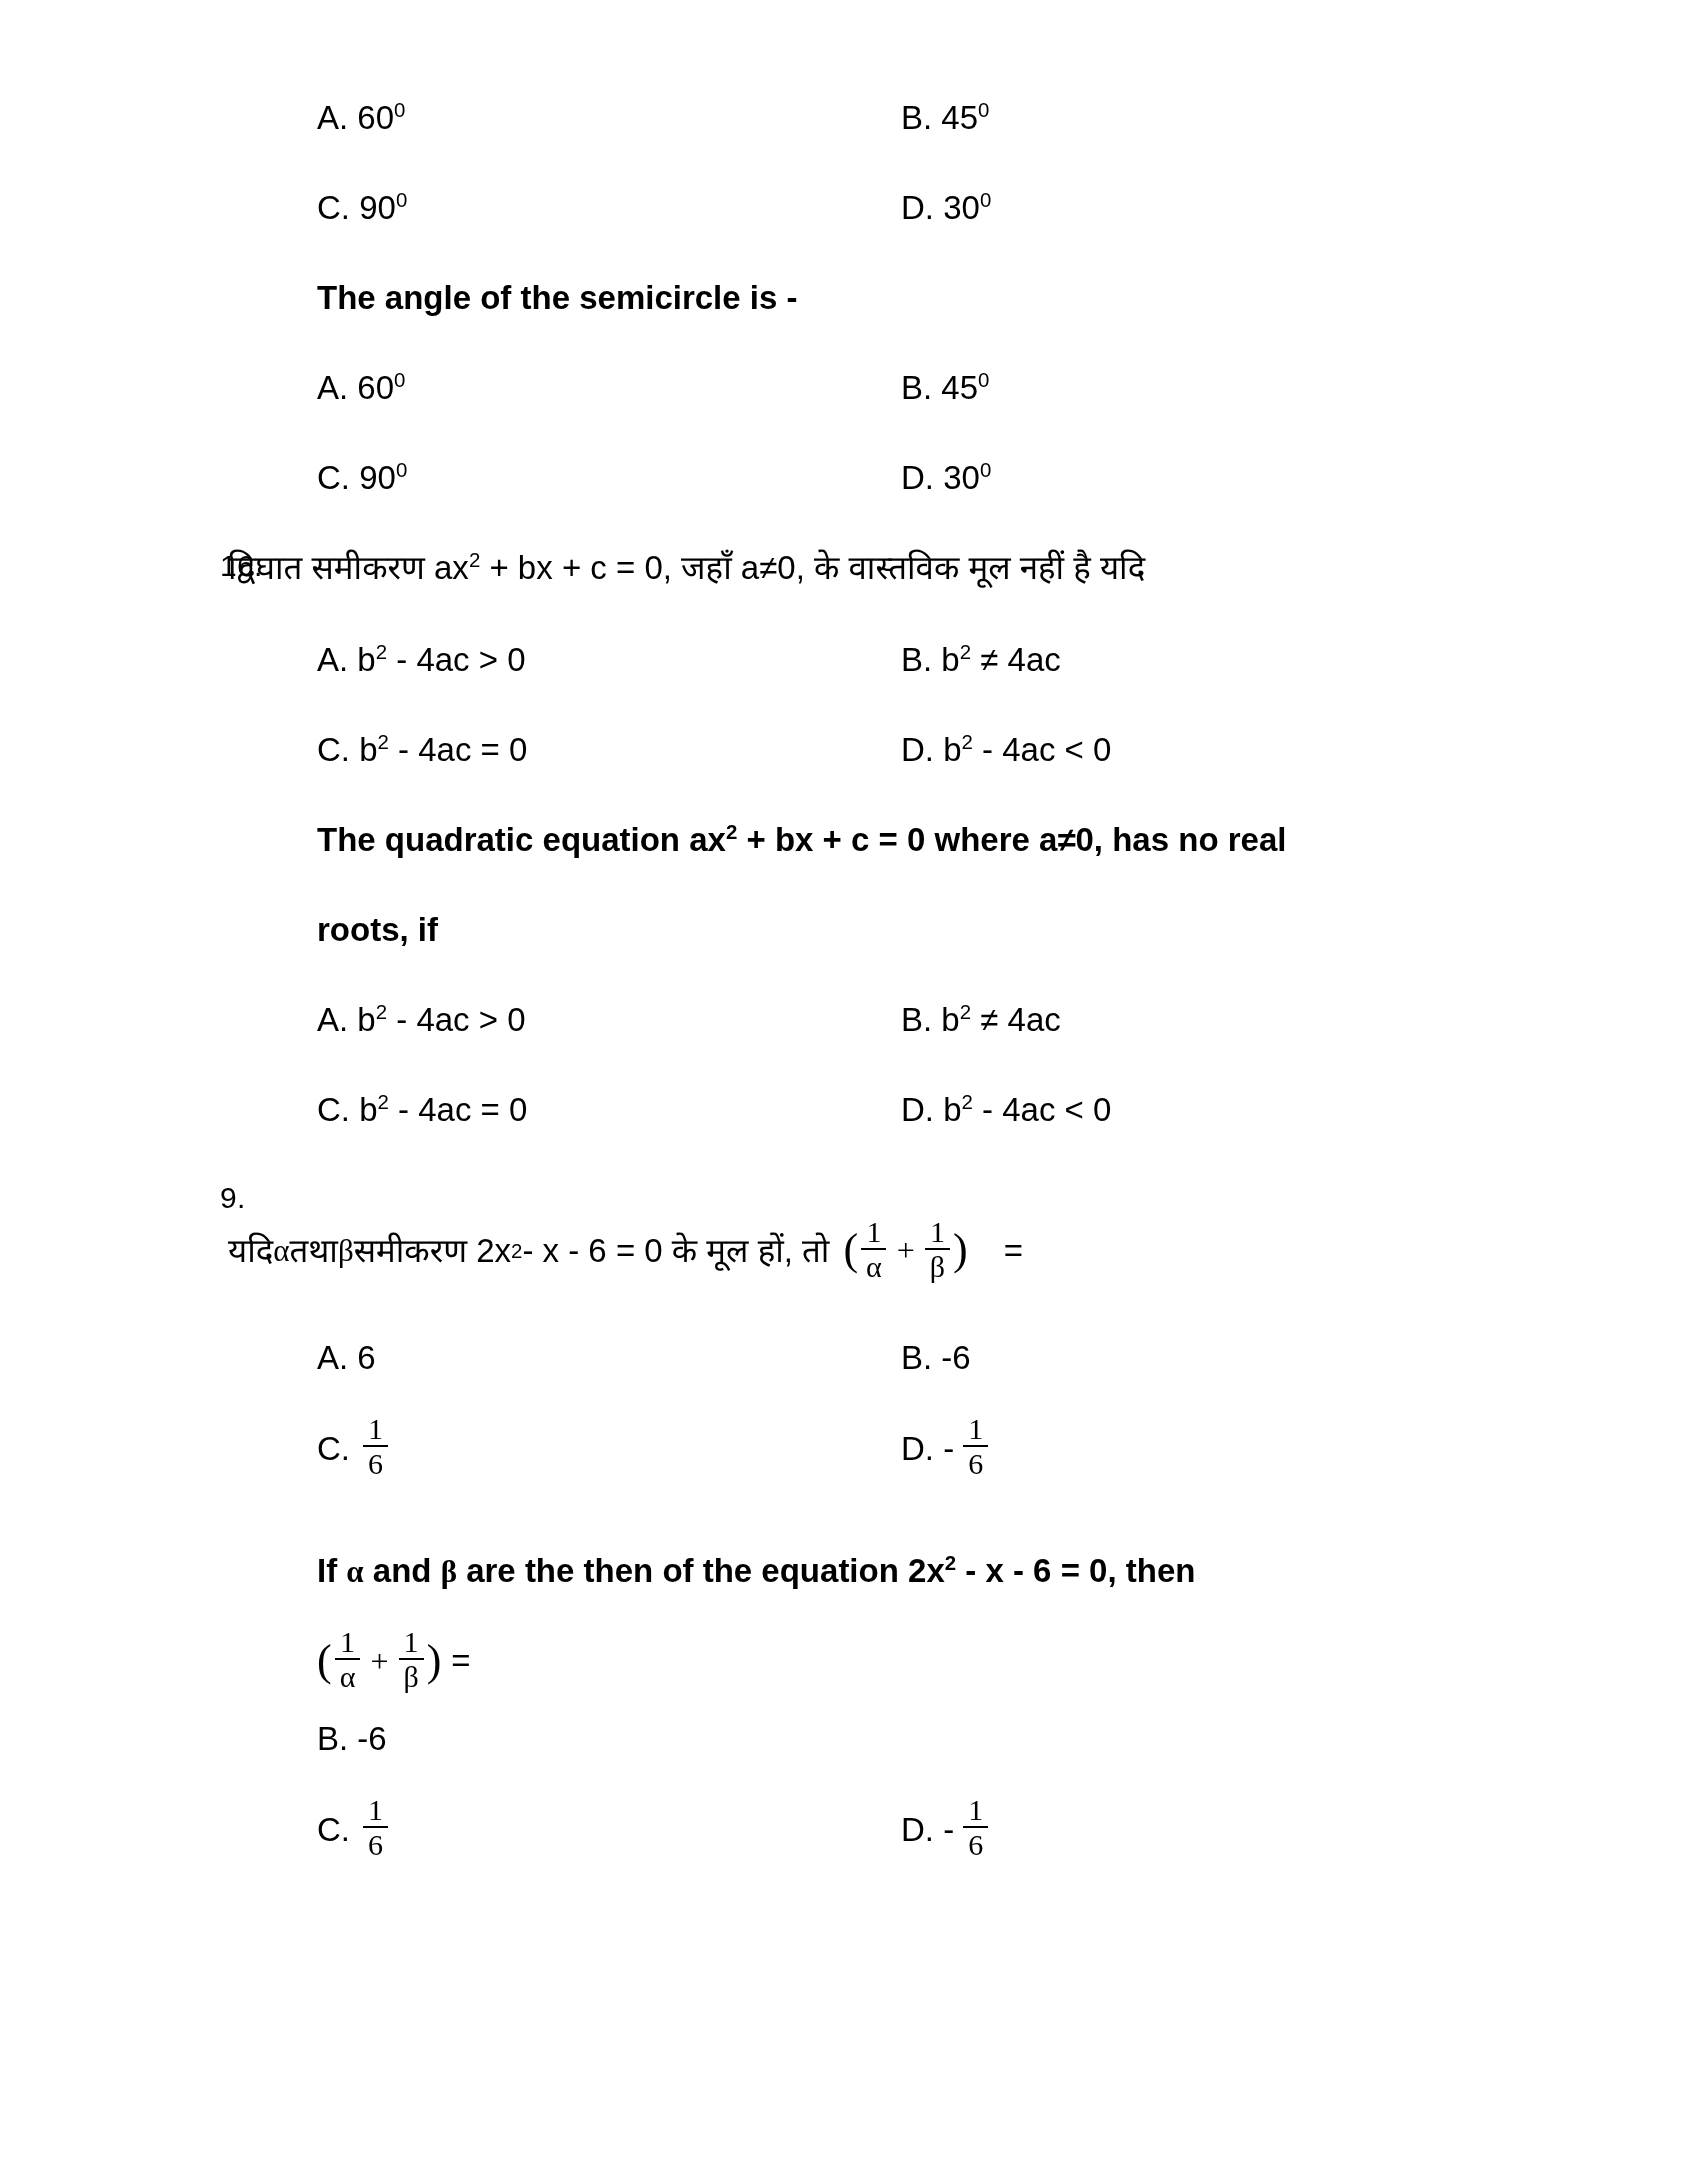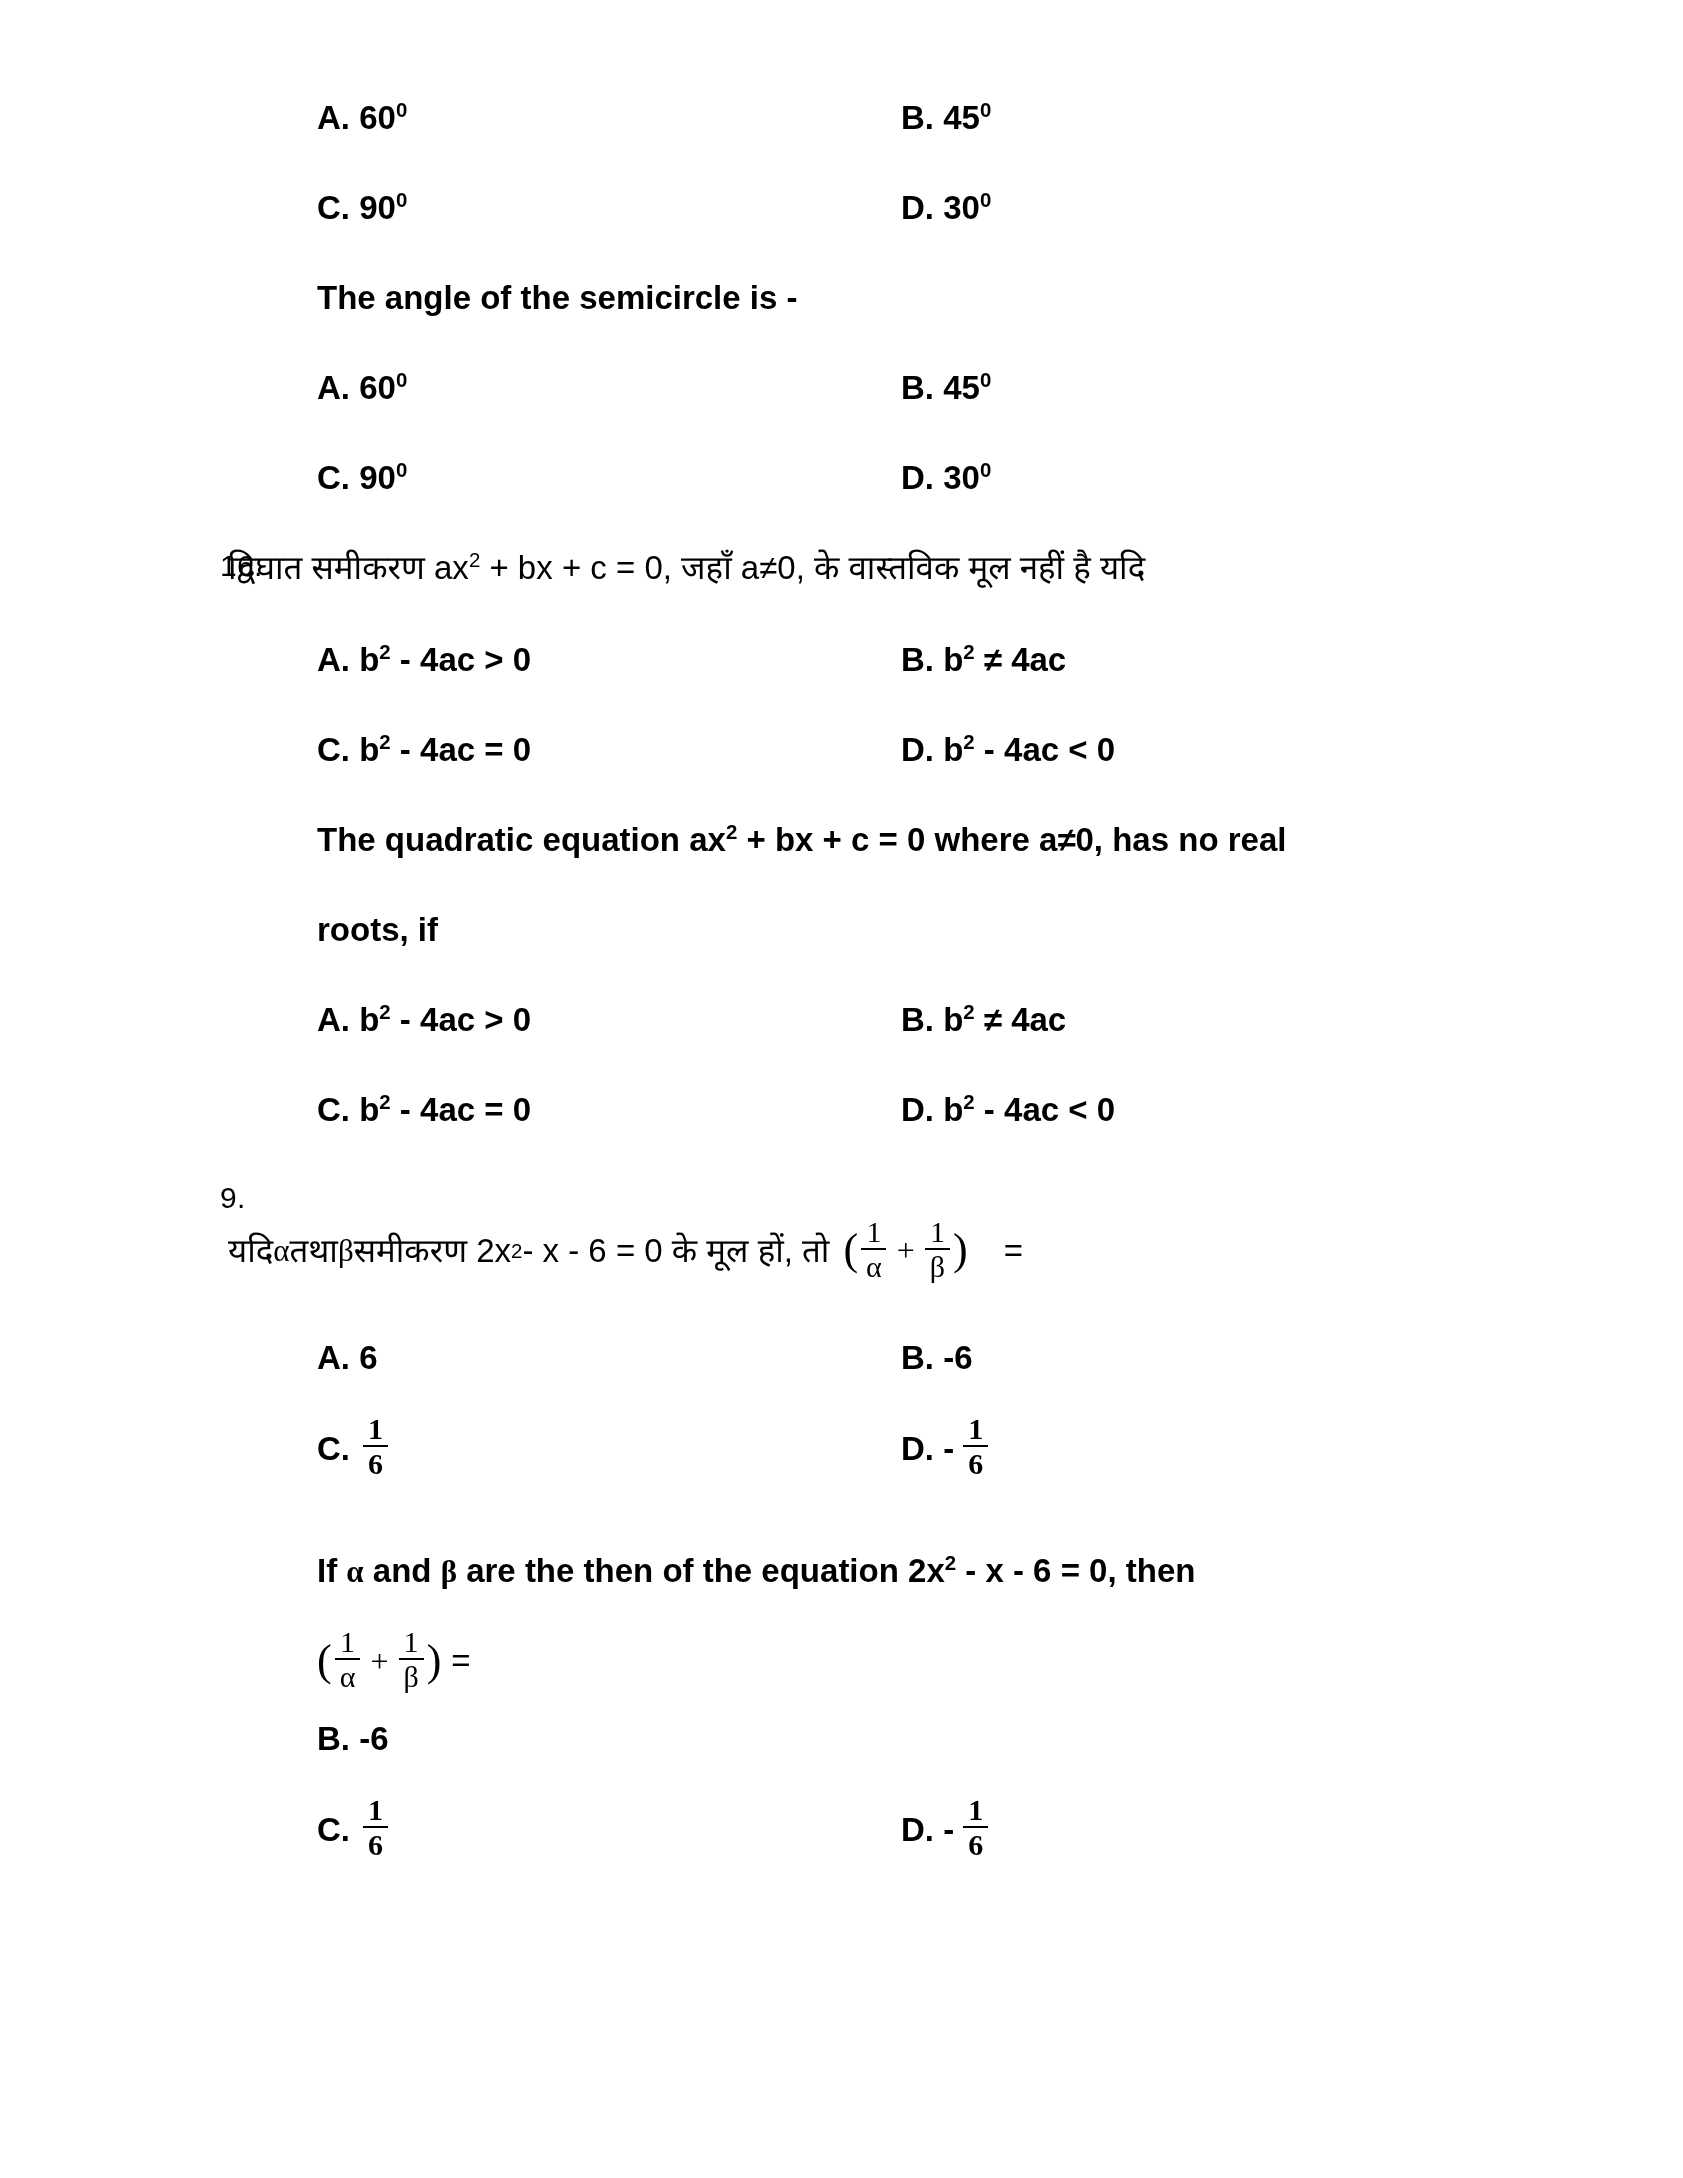--- a/index.html
+++ b/index.html
@@ -65,21 +65,20 @@
   .opt-row {
     display: flex;
     margin-left: 317px;
     width: 990px;
     align-items: flex-start;
   }
   .opt {
     font-size: 33px;
     line-height: 1.0;
     white-space: nowrap;
-    font-weight: bold;
   }
   .opt.col-a { flex: 0 0 584px; }
   .opt.col-b { flex: 0 0 406px; }
 
   sup {
     font-size: 0.62em;
     vertical-align: super;
     line-height: 0;
   }
 

